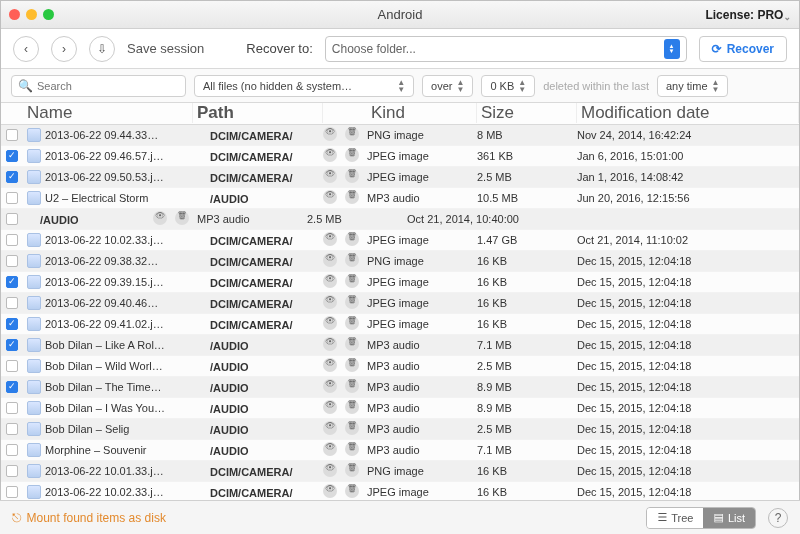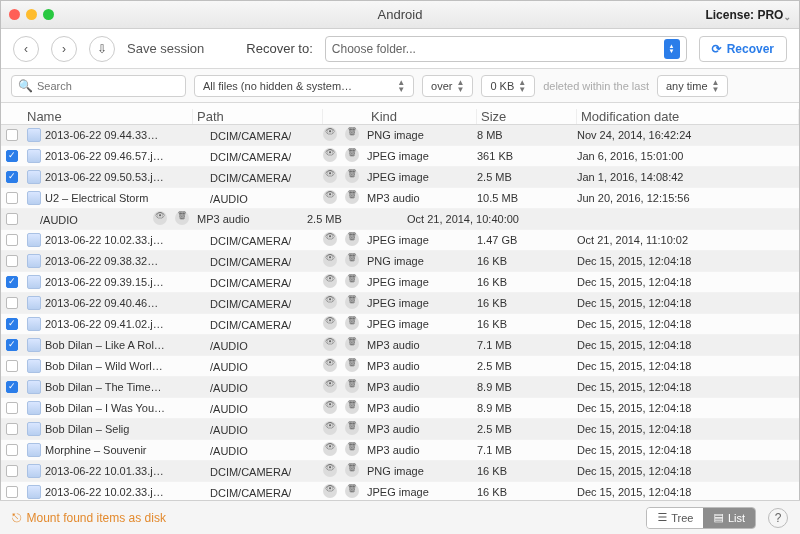--- a/index.html
+++ b/index.html
@@ -35,24 +35,24 @@
   .combo-arrows span{font-size:6px;color:#fff;line-height:5px;}
   .recover-btn{height:26px;padding:0 12px;border:1px solid #ccc;border-radius:4px;background:#fff;color:#2b7de9;font-weight:600;display:flex;align-items:center;gap:5px;cursor:pointer;}
   .filterbar {
     display:flex;align-items:center;gap:8px;padding:5px 10px;background:#fafafa;border-bottom:1px solid #d9d9d9;height:34px;
   }
   .search{flex:0 0 140px;height:22px;border:1px solid #d0d0d0;border-radius:4px;background:#fff;display:flex;align-items:center;padding:0 6px;color:#999;gap:4px;}
   .search input{border:none;outline:none;font-size:11px;flex:1;background:transparent;}
   .pill{height:22px;border:1px solid #d0d0d0;border-radius:4px;background:#fff;display:flex;align-items:center;padding:0 8px;color:#444;font-size:11px;gap:4px;cursor:pointer;white-space:nowrap;}
   .pill .ud{margin-left:auto;font-size:8px;color:#777;line-height:7px;display:flex;flex-direction:column;}
   .gray-label{color:#aaa;font-size:11px;}
-  .header-row{display:flex;background:#fdfdfd;border-bottom:1px solid #d9d9d9;height:22px;align-items:flex-end;font-size:13px;color:#555;}
+  .header-row{display:flex;background:#fdfdfd;border-bottom:1px solid #d9d9d9;height:22px;align-items:flex-start;font-size:17px;color:#555;}
   .col-check{flex:0 0 22px;}
   .col-name{flex:0 0 170px;padding-left:4px;}
-  .col-path{flex:0 0 130px;}
+  .col-path{flex:0 0 130px;font-weight:bold;}
   .col-ic1{flex:0 0 22px;}
   .col-ic2{flex:0 0 22px;}
   .col-kind{flex:0 0 110px;}
   .col-size{flex:0 0 100px;}
   .col-mod{flex:1;}
   .header-row > div{border-right:1px solid #eee;padding-left:4px;}
   .rows{overflow:hidden;height:380px;}
   .row{display:flex;height:21px;align-items:center;font-size:11px;color:#333;border-bottom:1px solid #f2f2f2;}
   .row:nth-child(even){background:#fcfcfc;}
   .row .col-check{display:flex;align-items:center;justify-content:center;}

